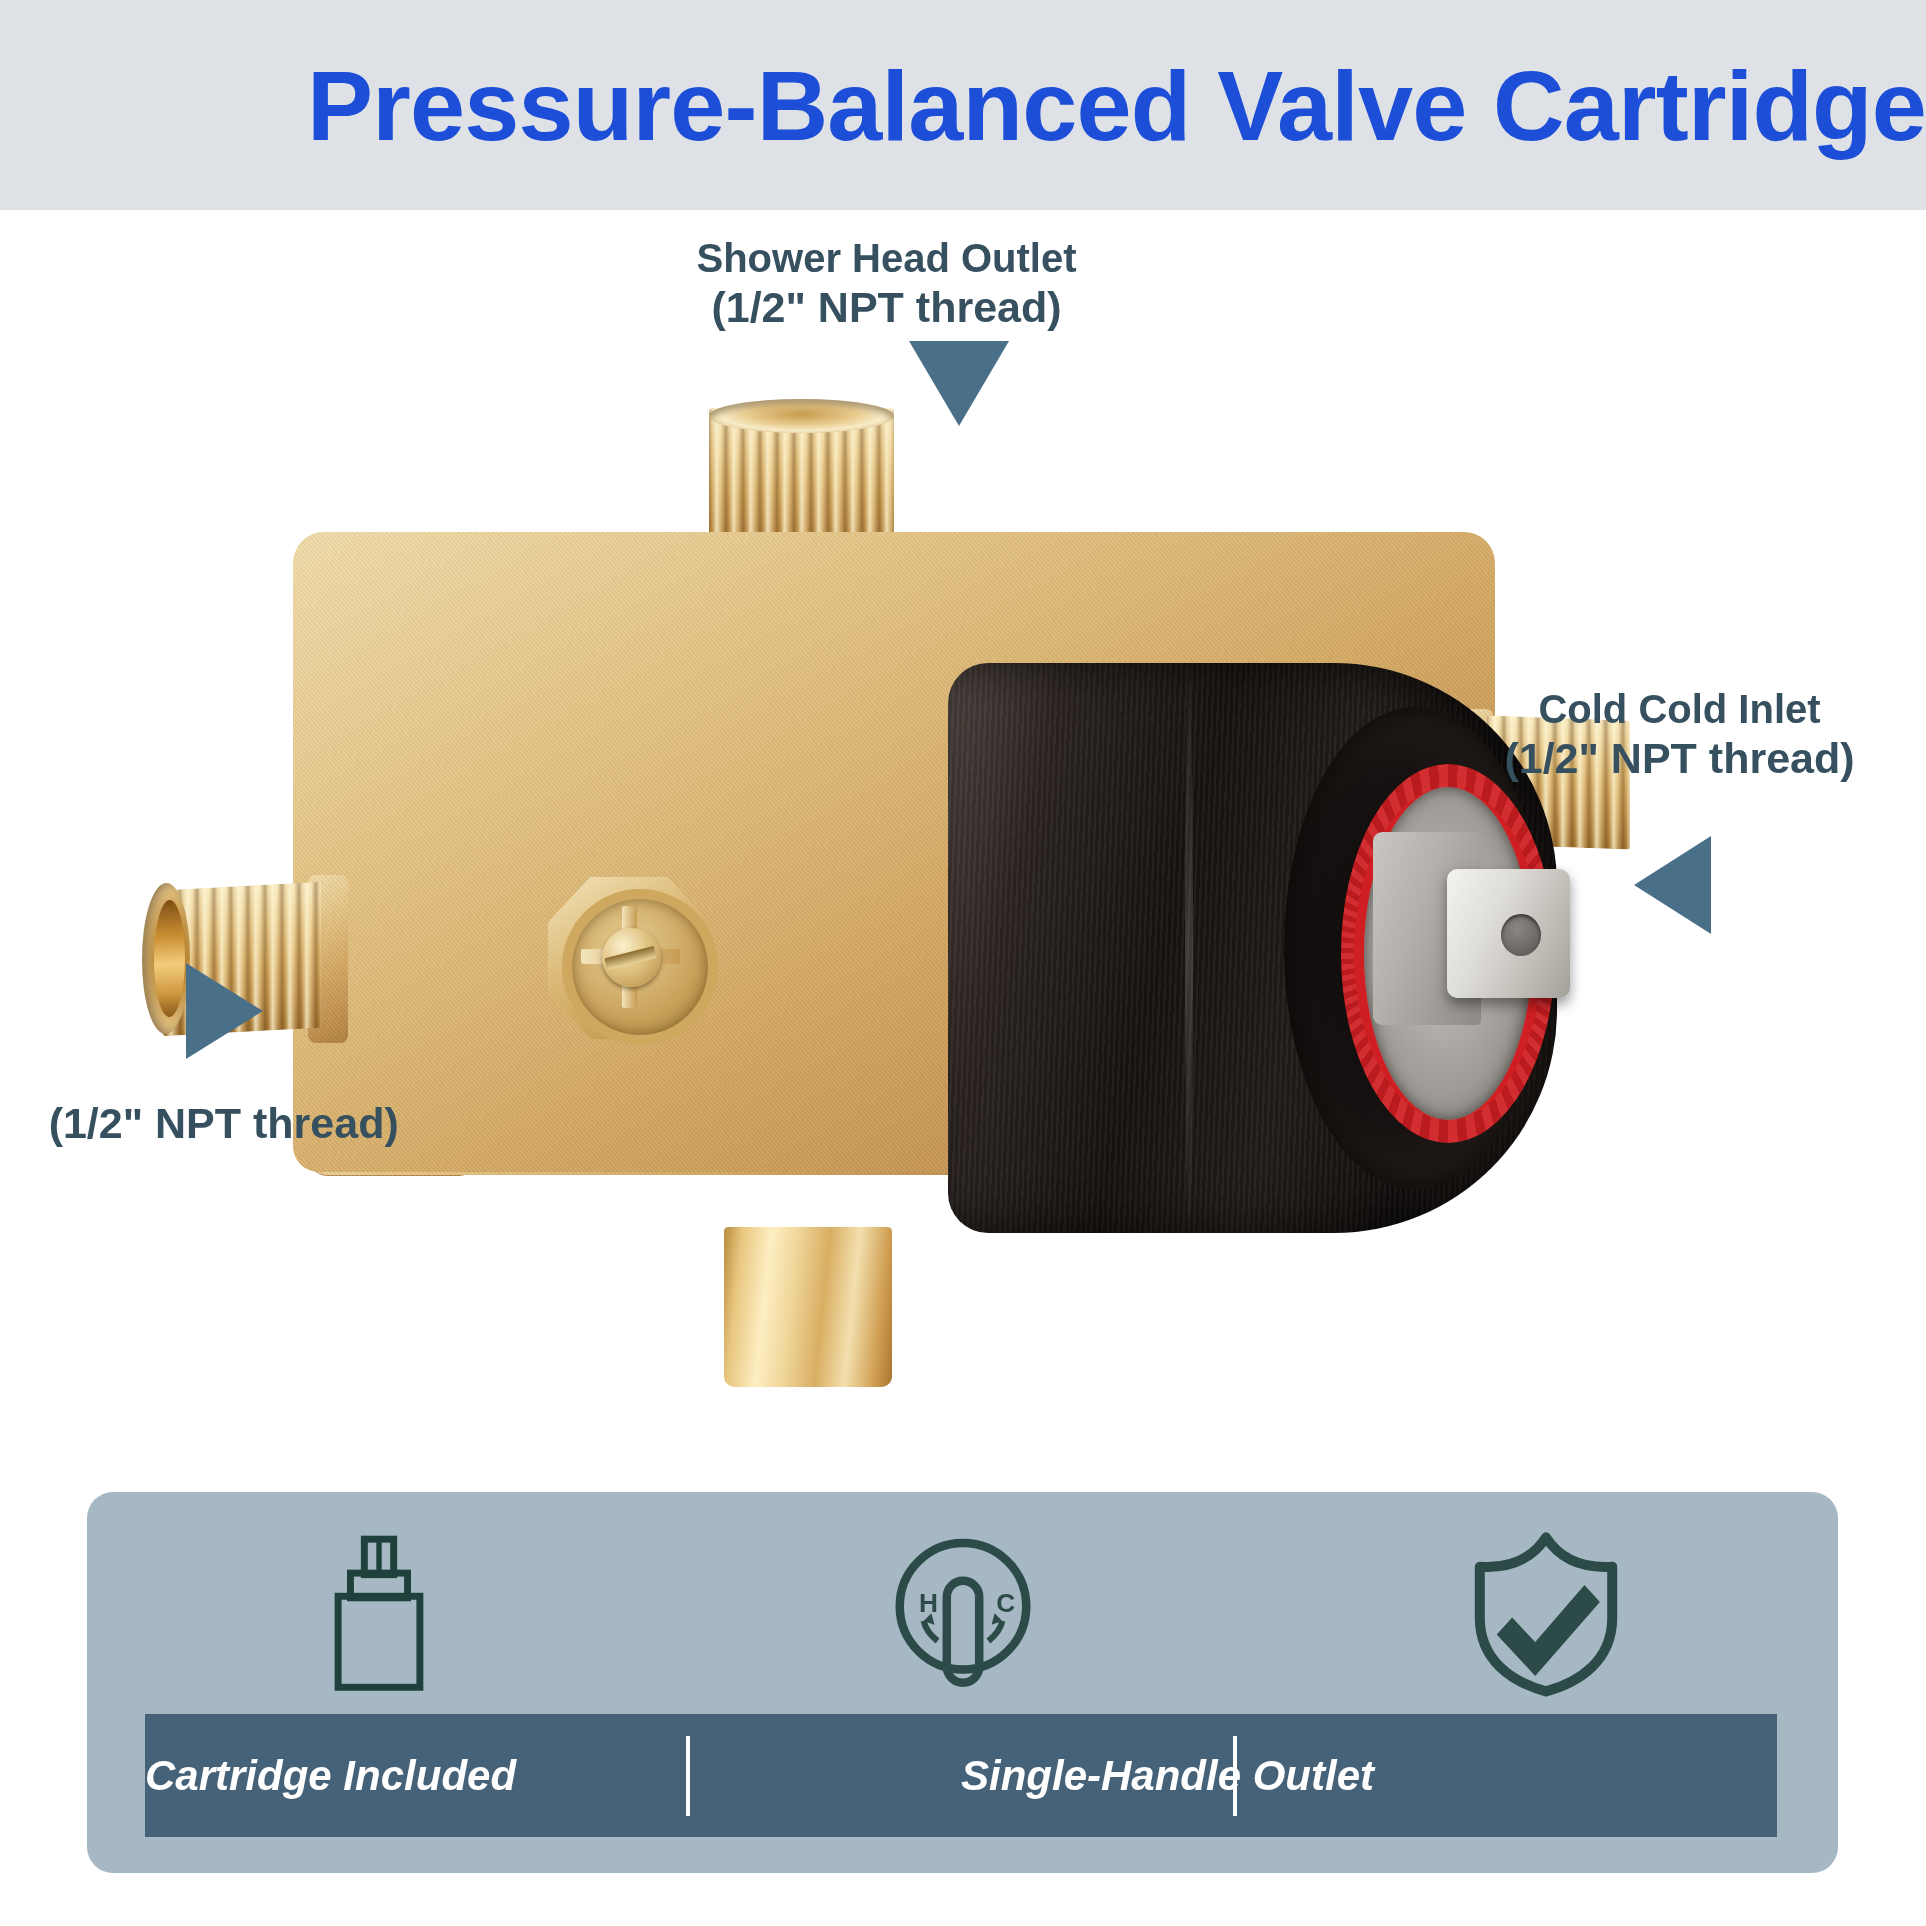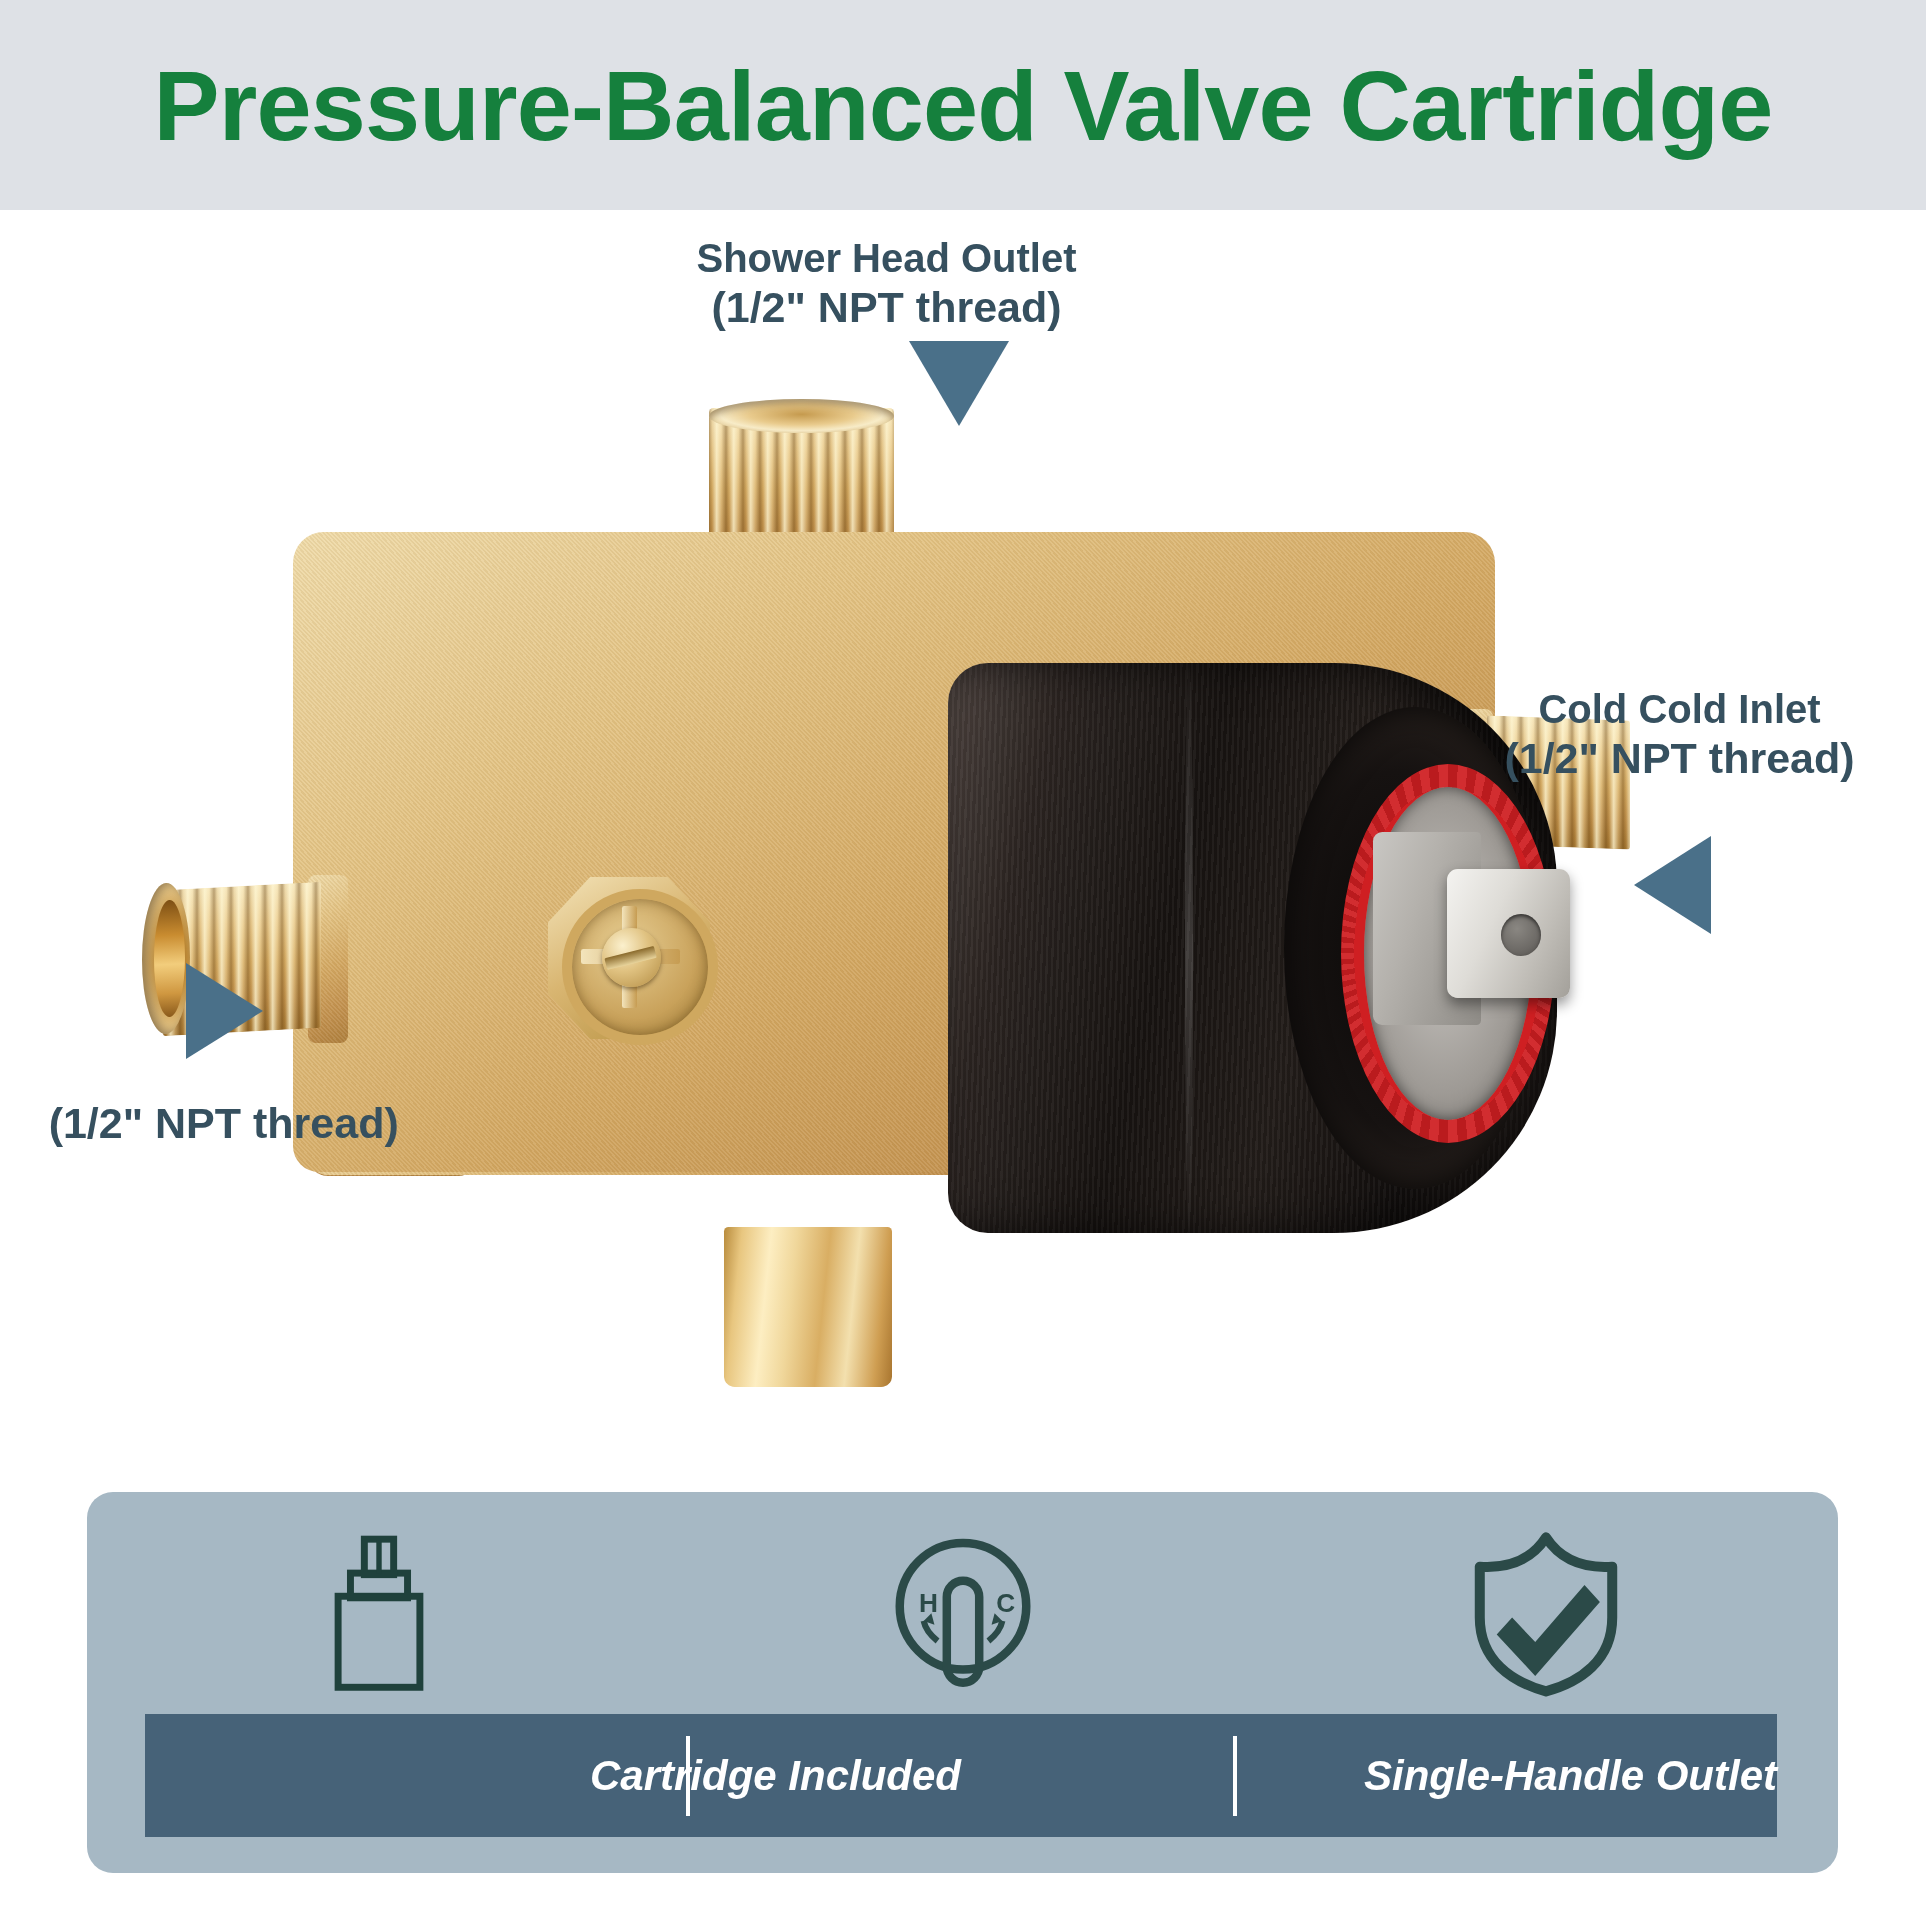--- a/index.html
+++ b/index.html
@@ -12,25 +12,25 @@
   }
   #stage{position:absolute;inset:0;width:1926px;height:1926px;}
 
   
   .header-band{
     position:absolute;left:0;top:0;width:1926px;height:210px;
     background:#dee1e6;
   }
   .header-title{
     position:absolute;left:0;top:34px;width:1926px;
-    text-align:center;
+    text-align:right;
     font-size:99px;
     font-weight:bold;
     letter-spacing:-0.8px;
-    color:#15803d;
+    color:#1d4ed8;
     line-height:1.45;
     white-space:nowrap;
   }
 
   
   .callout{position:absolute;color:#36505f;font-weight:bold;line-height:1.18;}
   .callout .l1{font-size:40px;white-space:nowrap;}
   .callout .l2{font-size:43px;white-space:nowrap;}
 
   .callout-top{left:586px;top:235px;width:601px;text-align:center;}
@@ -255,21 +255,21 @@
   }
   .feature-icon-cell{
     flex:1;display:flex;align-items:center;justify-content:center;
   }
   .feature-bar{
     position:absolute;left:145px;top:1714px;width:1632px;height:123px;
     background:#466278;
     display:flex;align-items:center;
   }
   .feature-item{
-    flex:1;display:flex;align-items:center;justify-content:flex-end;
+    flex:1;display:flex;align-items:center;justify-content:flex-start;
     position:relative;
   }
   .feature-label{
     color:#ffffff;font-size:42px;font-weight:bold;font-style:italic;
     white-space:nowrap;
   }
   .divider{
     position:absolute;top:21.6px;width:3.9px;height:80px;background:#ffffff;
   }
   .div1{left:541px;}

